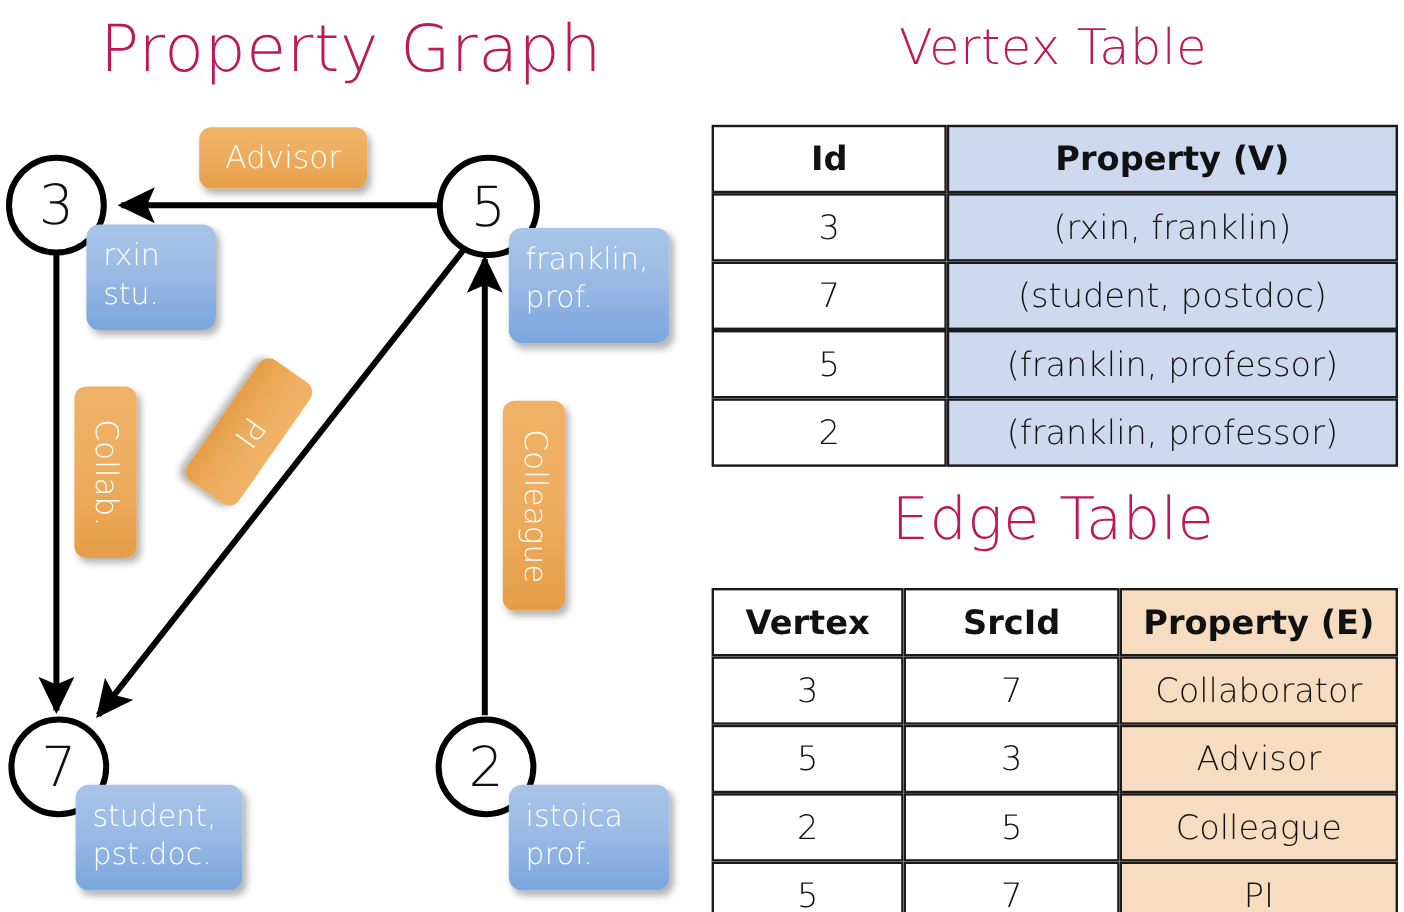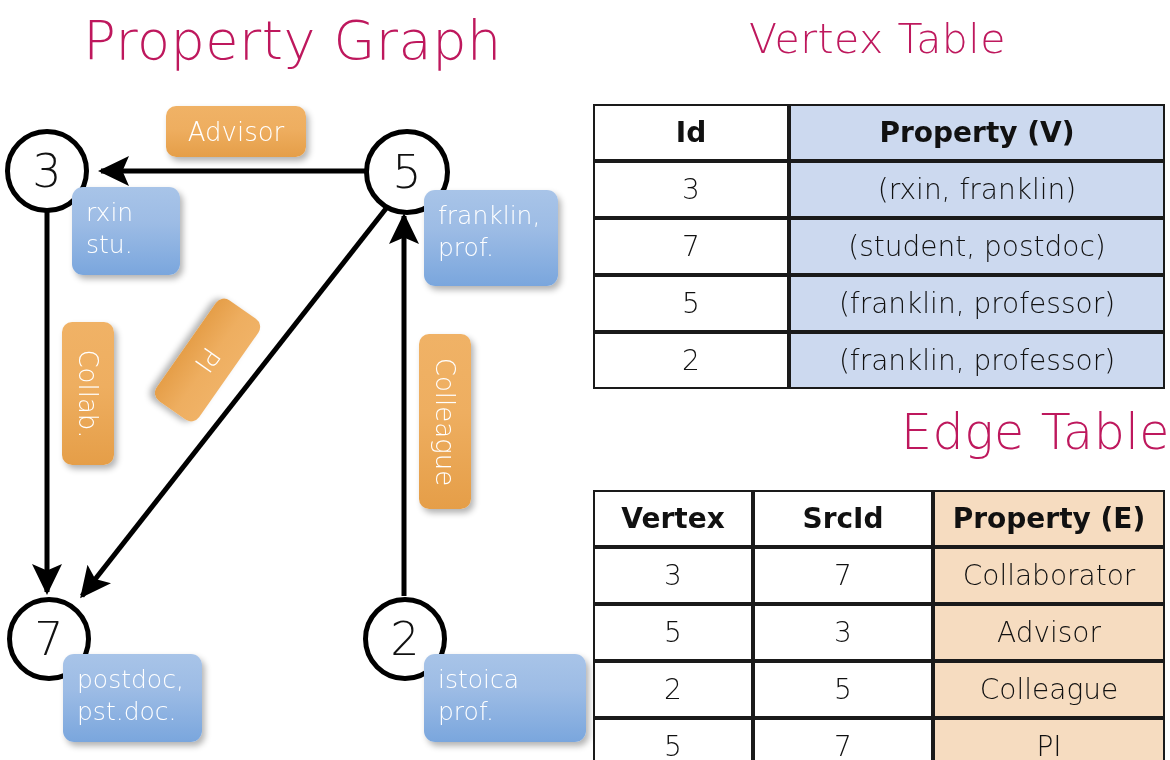--- a/index.html
+++ b/index.html
@@ -32,21 +32,21 @@
     line-height: 66px;
   }
   #title-vertex-table {
     left: 585px; top: 8px; width: 585px;
     text-align: center;
     font-size: 41px;
     line-height: 62px;
   }
   #title-edge-table {
     left: 585px; top: 402px; width: 585px;
-    text-align: right;
+    text-align: center;
     font-size: 49px;
     line-height: 62px;
   }
 
   
   #graph-panel {
     position: absolute;
     left: 0; top: 0;
     width: 585px; height: 760px;
   }
@@ -185,24 +185,24 @@
   <div class="vertex-node" style="left:363px; top:597px; width:84px; height:84px;">
     <span>2</span>
   </div>
 
   <div class="prop-box" style="left:72px; top:187px; width:108px; height:88px;">rxin
 stu.</div>
 
   <div class="prop-box" style="left:424px; top:190px; width:134px; height:96px;">franklin,
 prof.</div>
 
-  <div class="prop-box" style="left:63px; top:654px; width:139px; height:88px;">postdoc,
+  <div class="prop-box" style="left:63px; top:654px; width:139px; height:88px;">student,
 pst.doc.</div>
 
-  <div class="prop-box" style="left:424px; top:654px; width:162px; height:88px;">istoica
+  <div class="prop-box" style="left:424px; top:654px; width:134px; height:88px;">istoica
 prof.</div>
 
   <div class="edge-label" style="left:166px; top:106px; width:140px; height:51px;">
     <span>Advisor</span>
   </div>
 
   <div class="edge-label vertical" style="left:62px; top:322px; width:52px; height:143px;">
     <span>Collab.</span>
   </div>
 

